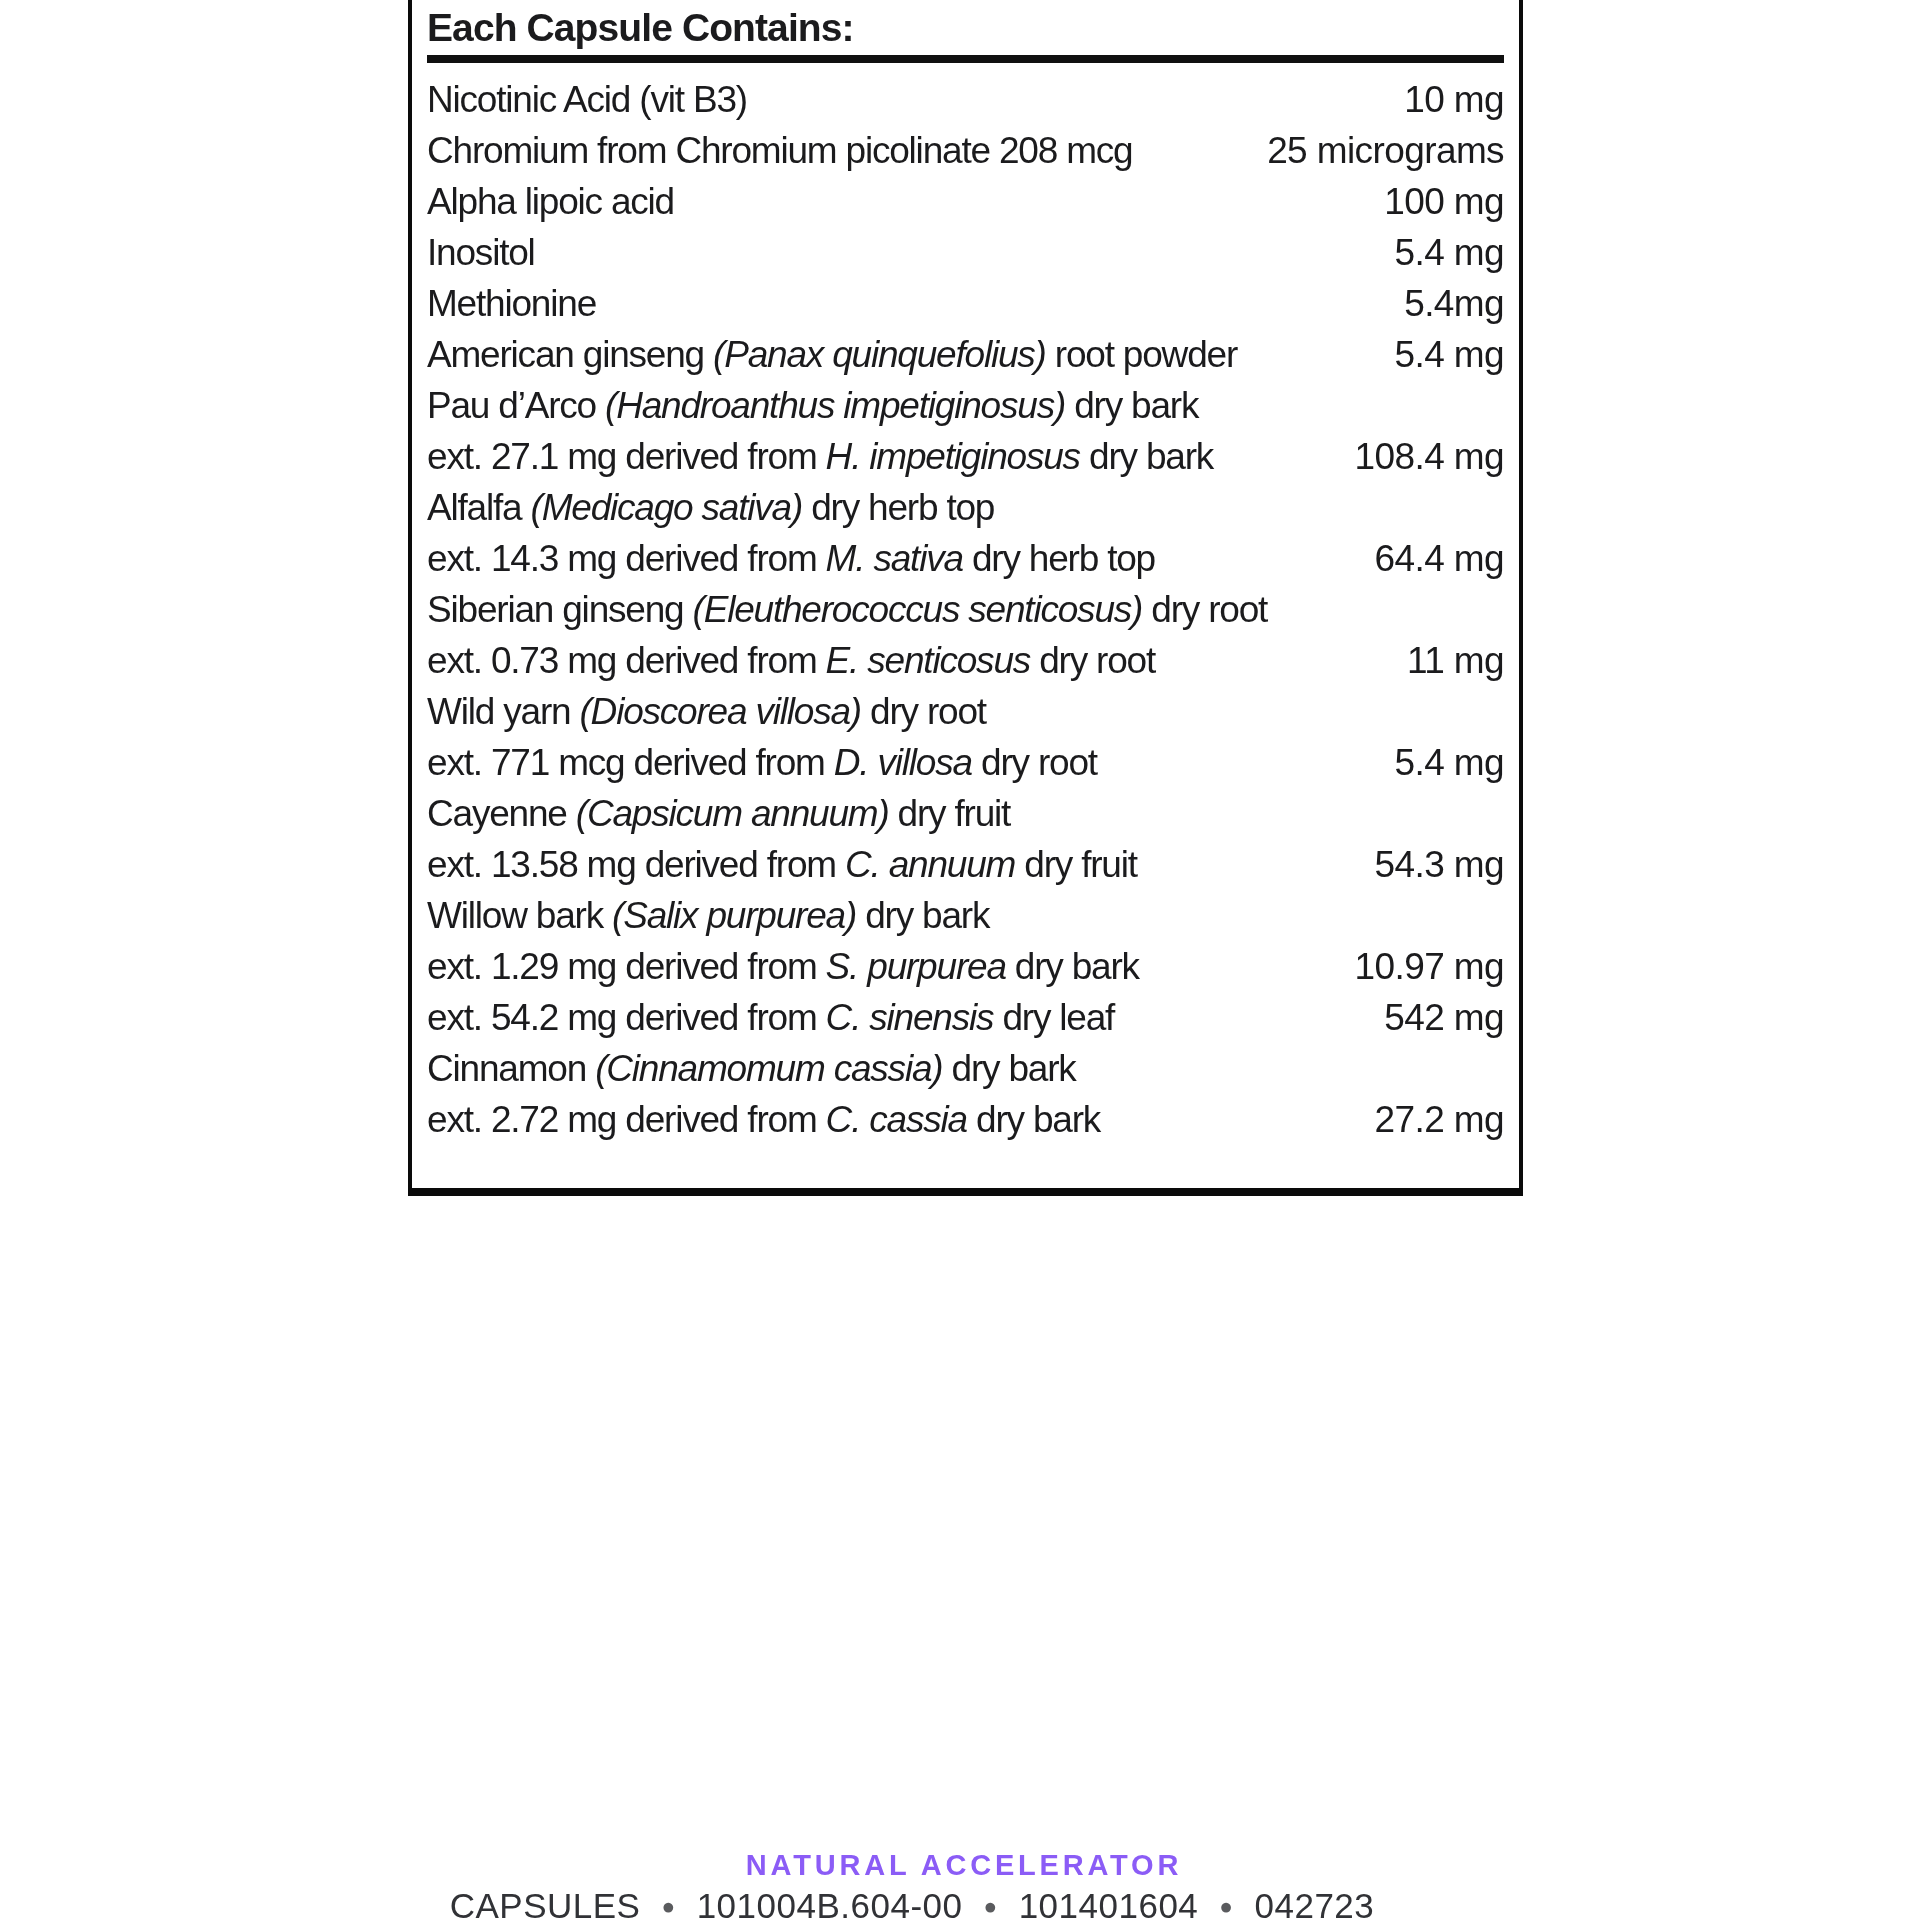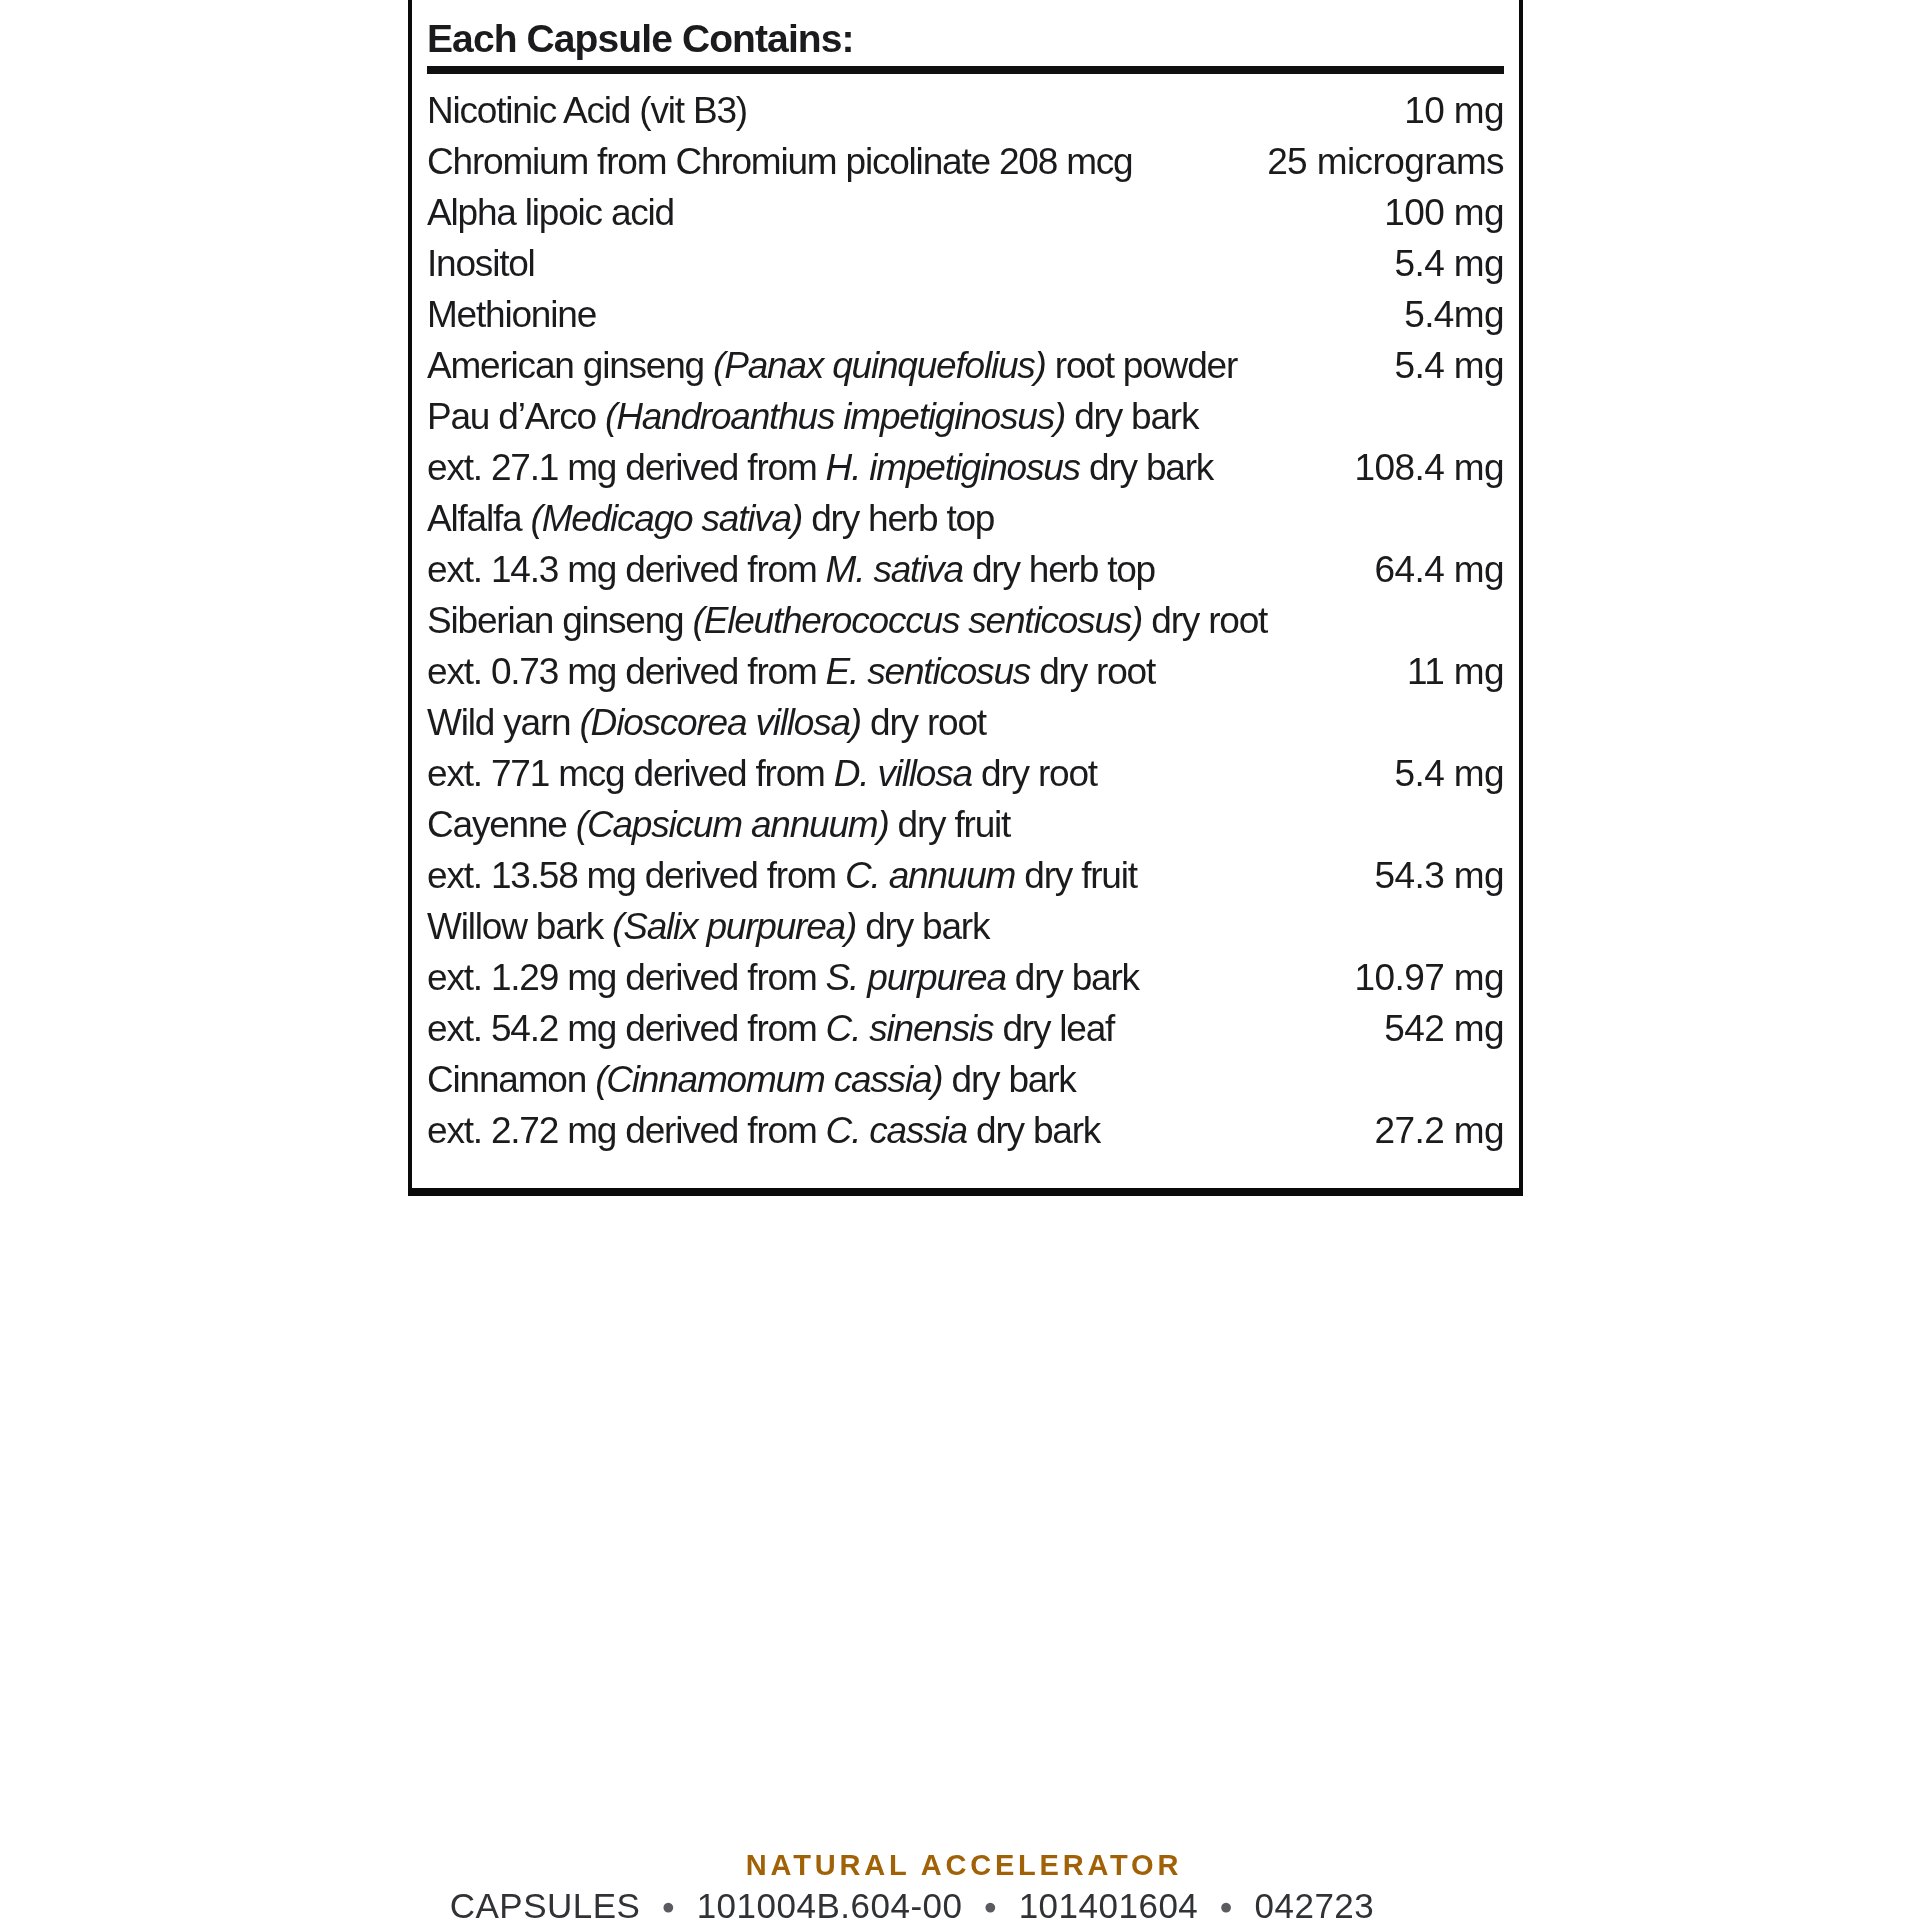--- a/index.html
+++ b/index.html
@@ -21,21 +21,21 @@
     position: absolute;
     left: 408px;
     top: 0;
     width: 1115px;
     height: 1196px;
     box-sizing: border-box;
     background: #ffffff;
     border-left: 4.7px solid #0a0a0a;
     border-right: 4.7px solid #0a0a0a;
     border-bottom: 8.5px solid #0a0a0a;
-    padding: 16px 15px;
+    padding: 5px 15px;
   }
   .panel-title {
     font-size: 39px;
     font-weight: 700;
     letter-spacing: -0.9px;
     line-height: 45px;
     margin-top: 0;
     white-space: nowrap;
   }
   .title-rule {
@@ -68,21 +68,21 @@
   
   .footer-name {
     position: absolute;
     left: 0;
     top: 1849px;
     width: 1928px;
     text-align: center;
     font-size: 29px;
     font-weight: 700;
     letter-spacing: 3.8px;
-    color: #a16207;
+    color: #8b5cf6;
   }
   .footer-codes {
     position: absolute;
     left: 0;
     top: 1885px;
     width: 1824px;
     text-align: center;
     font-size: 35px;
     letter-spacing: 0.5px;
     color: #313236;

